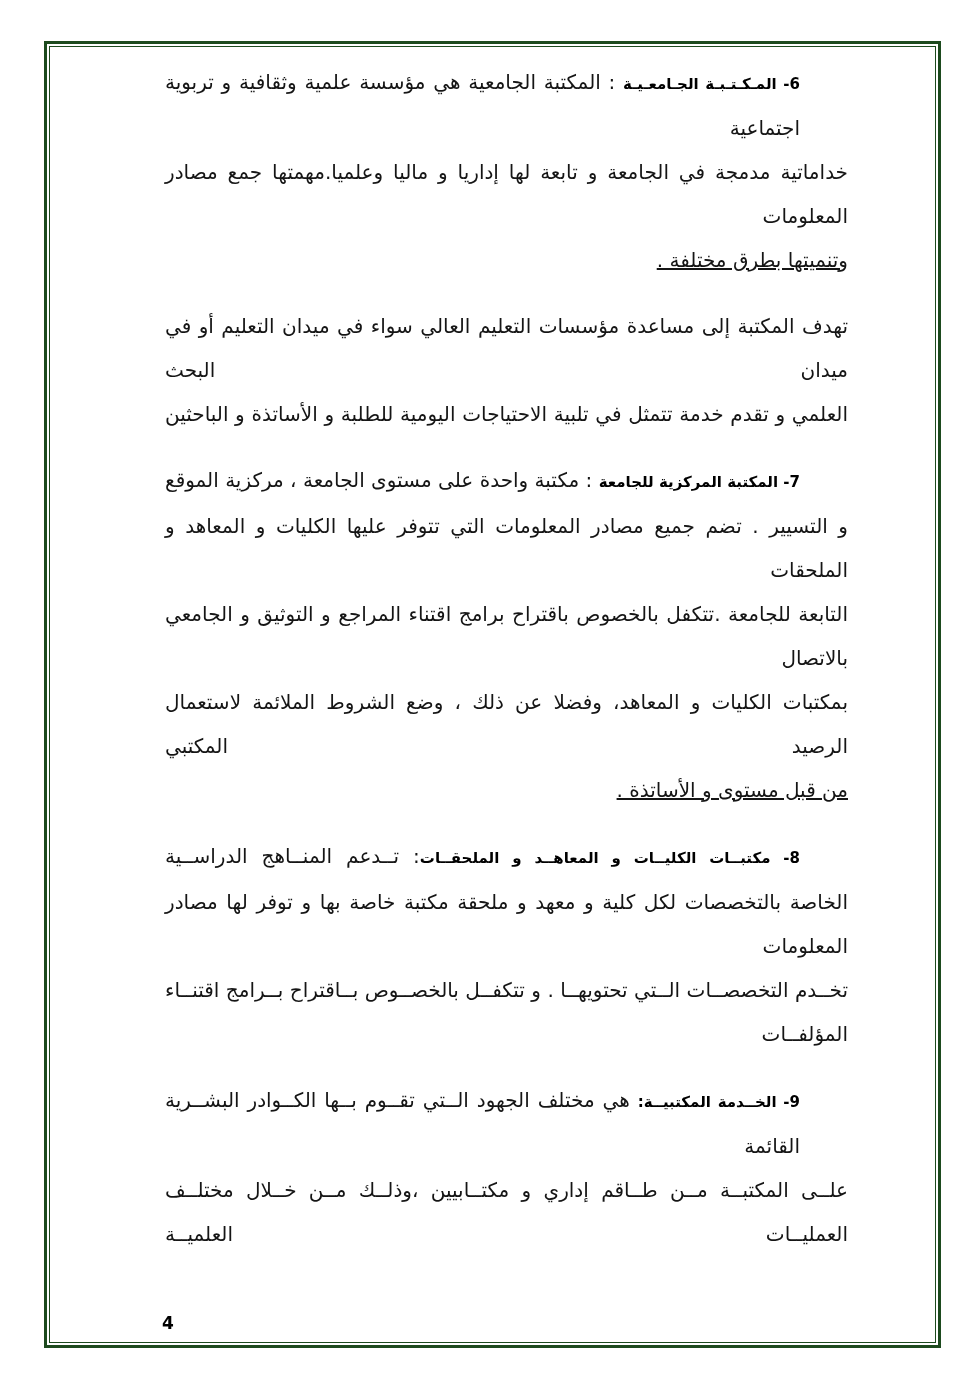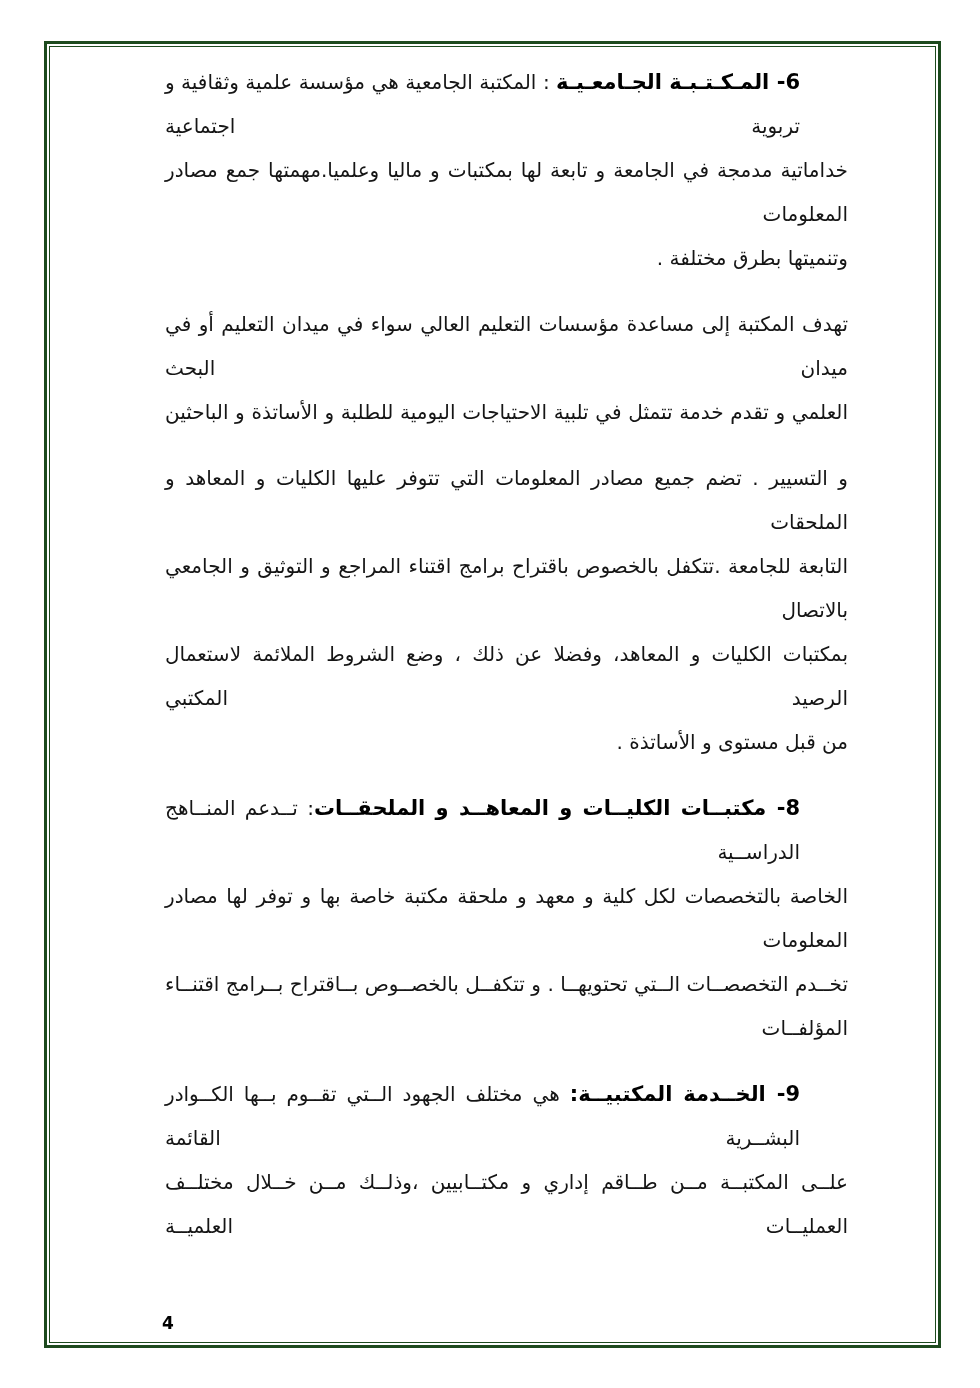--- a/index.html
+++ b/index.html
@@ -38,24 +38,24 @@
   }
   .para{margin:0 0 22px 0;}
   .para:last-of-type{margin-bottom:0;}
   .ln{
     display:block;
     text-align:justify;
     text-align-last:justify;
     white-space:normal;
   }
   .ln.first{padding-right:48px;}
-  .ln.last{text-align:right;text-align-last:right;}
+  .ln.last{text-align:right;text-align-last:right;text-decoration:underline;}
   .hd{
     font-weight:700;
-    font-size:21px;
+    font-size:15px;
     color:#000;
   }
   .pagenum{
     position:absolute;
     left:162px;top:1313px;
     font-size:17px;
     font-weight:700;
     color:#000;
   }
 </style>
@@ -65,30 +65,31 @@
 <div class="page">
 
   <div class="frame">
     <div class="frame-inner"></div>
   </div>
 
   <div class="content">
 
     <div class="para">
       <div class="ln first"><b class="hd">6- المـكـتـبـة الجـامعـيـة</b><span> : المكتبة الجامعية هي مؤسسة علمية وثقافية و تربوية اجتماعية</span></div>
-      <div class="ln">خداماتية مدمجة في الجامعة و تابعة لها بمكتبات و ماليا وعلميا.مهمتها جمع مصادر المعلومات</div>
+      <div class="ln">خداماتية مدمجة في الجامعة و تابعة لها إداريا و ماليا وعلميا.مهمتها جمع مصادر المعلومات</div>
       <div class="ln last">وتنميتها بطرق مختلفة .</div>
     </div>
 
     <div class="para">
       <div class="ln">تهدف المكتبة  إلى مساعدة مؤسسات التعليم العالي سواء في ميدان التعليم أو في ميدان البحث</div>
       <div class="ln">العلمي و تقدم خدمة تتمثل في تلبية الاحتياجات اليومية للطلبة و الأساتذة و الباحثين</div>
     </div>
 
     <div class="para">
+      <div class="ln first"><b class="hd">7- المكتبة المركزية للجامعة</b><span> : مكتبة واحدة على مستوى الجامعة ، مركزية الموقع</span></div>
       <div class="ln">و التسيير . تضم جميع مصادر المعلومات التي تتوفر عليها الكليات و المعاهد و الملحقات</div>
       <div class="ln">التابعة للجامعة .تتكفل بالخصوص باقتراح برامج اقتناء المراجع و التوثيق و الجامعي بالاتصال</div>
       <div class="ln">بمكتبات الكليات و المعاهد، وفضلا عن ذلك ، وضع الشروط الملائمة لاستعمال الرصيد المكتبي</div>
       <div class="ln last">من قبل مستوى و الأساتذة .</div>
     </div>
 
     <div class="para">
       <div class="ln first"><b class="hd">8- مكتبــات الكليــات و المعاهــد و الملحقــات</b><span>: تــدعم المنــاهج الدراســية</span></div>
       <div class="ln">الخاصة بالتخصصات لكل كلية و معهد و ملحقة مكتبة خاصة بها  و توفر لها مصادر المعلومات</div>
       <div class="ln">تخــدم التخصصــات الــتي تحتويهــا . و تتكفــل بالخصــوص بــاقتراح بــرامج اقتنــاء المؤلفــات</div>

